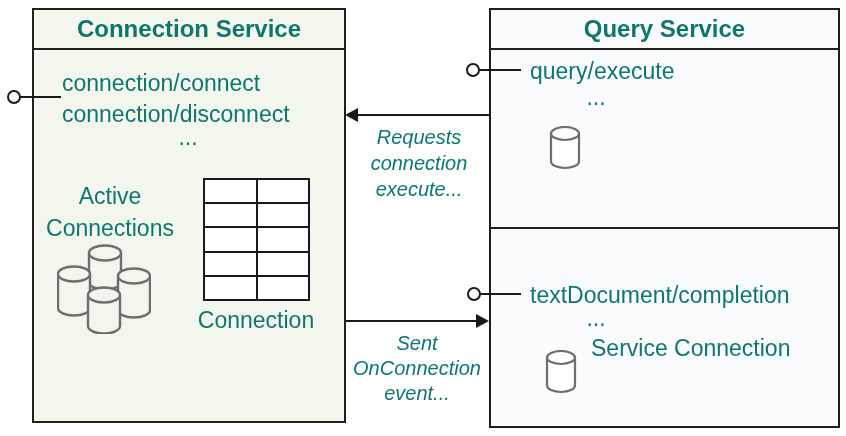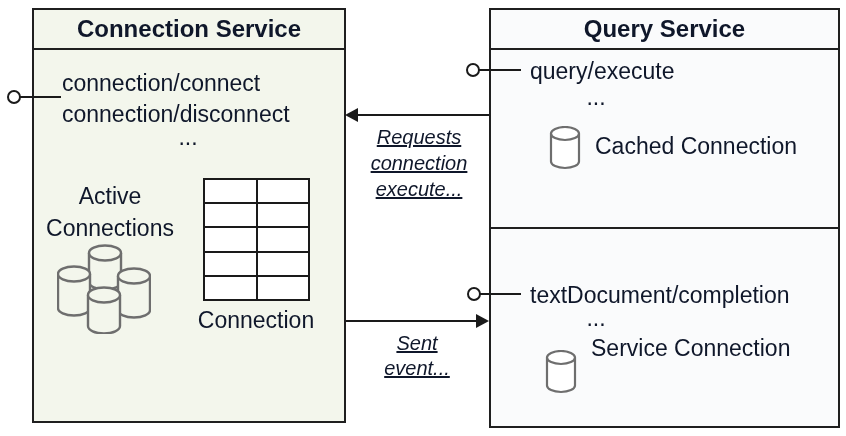--- a/index.html
+++ b/index.html
@@ -1,18 +1,18 @@
 <!DOCTYPE html>
 <html><head>
 <meta charset="utf-8">
 <style>
   html,body { margin:0; padding:0; background:#ffffff; }
   .canvas {
     position:relative; width:846px; height:436px; overflow:hidden;
-    background:#ffffff; color:#0f172a;
+    background:#ffffff; color:#0f766e;
     font-family:"Liberation Sans", sans-serif;
   }
   .box { position:absolute; border:2px solid #1f1f1f; box-sizing:border-box; }
   .box-conn { left:32px; top:8px; width:314px; height:415px; background:#f3f6ec; }
   .box-query { left:489px; top:8px; width:351px; height:240px; background:#fafbfc; }
   .box-lang { left:489px; top:227px; width:351px; height:201px; background:#fafbfc; }
   .header {
     height:38px; line-height:38px; border-bottom:2px solid #1f1f1f;
     text-align:center; font-weight:700; font-size:24px;
   }
@@ -46,21 +46,21 @@
   .lollipop-circle {
     position:absolute; width:14px; height:14px; box-sizing:border-box;
     border:2px solid #1a1a1a; border-radius:50%; background:#ffffff;
   }
   .lollipop-line, .arrow-line { position:absolute; height:2px; background:#1a1a1a; }
   .arrowhead { position:absolute; width:0; height:0; }
   .arrowhead.left  { border-top:7px solid transparent; border-bottom:7px solid transparent; border-right:13px solid #1a1a1a; }
   .arrowhead.right { border-top:7px solid transparent; border-bottom:7px solid transparent; border-left:13px solid #1a1a1a; }
   .flow-label {
     position:absolute; font-size:20px; font-style:italic; text-align:center;
-    line-height:26px; white-space:nowrap;text-decoration:underline;
+    line-height:26px; white-space:nowrap;
   }
   .label-requests { left:352px; top:124px; width:134px; }
   .label-sent { left:350px; top:331px; width:134px; line-height:25px; }
 </style>
 </head>
 <body>
 
 <div class="canvas">
 
   <div class="box box-conn">
@@ -113,21 +113,20 @@
 
   <div class="box box-query">
     <div class="header">Query Service</div>
     <div class="body">
       <div class="t q-methods">query/execute</div>
       <div class="t center q-ellipsis">...</div>
       <svg class="db-svg q-db" width="32" height="44" viewBox="0 0 32 44" fill="none">
         <path d="M2,7.5 v28 a14,6.5 0 0 0 28,0 v-28" fill="#ffffff" stroke="#6e6e6e" stroke-width="2.2"></path>
         <ellipse cx="16" cy="7.5" rx="14" ry="6.5" fill="#ffffff" stroke="#6e6e6e" stroke-width="2.2"></ellipse>
       </svg>
-      <div class="t q-cached">Cached Connection</div>
     </div>
   </div>
 
   <div class="box box-lang">
     <div class="body">
       <div class="t l-methods">textDocument/completion</div>
       <div class="t center l-ellipsis">...</div>
       <svg class="db-svg l-db" width="32" height="44" viewBox="0 0 32 44" fill="none">
         <path d="M2,7.5 v28 a14,6.5 0 0 0 28,0 v-28" fill="#ffffff" stroke="#6e6e6e" stroke-width="2.2"></path>
         <ellipse cx="16" cy="7.5" rx="14" ry="6.5" fill="#ffffff" stroke="#6e6e6e" stroke-width="2.2"></ellipse>
@@ -152,16 +151,17 @@
   <div class="flow-label label-requests">
     <div>Requests</div>
     <div>connection</div>
     <div>execute...</div>
   </div>
 
   <div class="arrow-line" style="left:346px; top:320px; width:133px;"></div>
   <div class="arrowhead right" style="left:476px; top:314px;"></div>
   <div class="flow-label label-sent">
     <div>Sent</div>
+    <div>OnConnection</div>
     <div>event...</div>
   </div>
 
 </div>
 
 </body></html>

